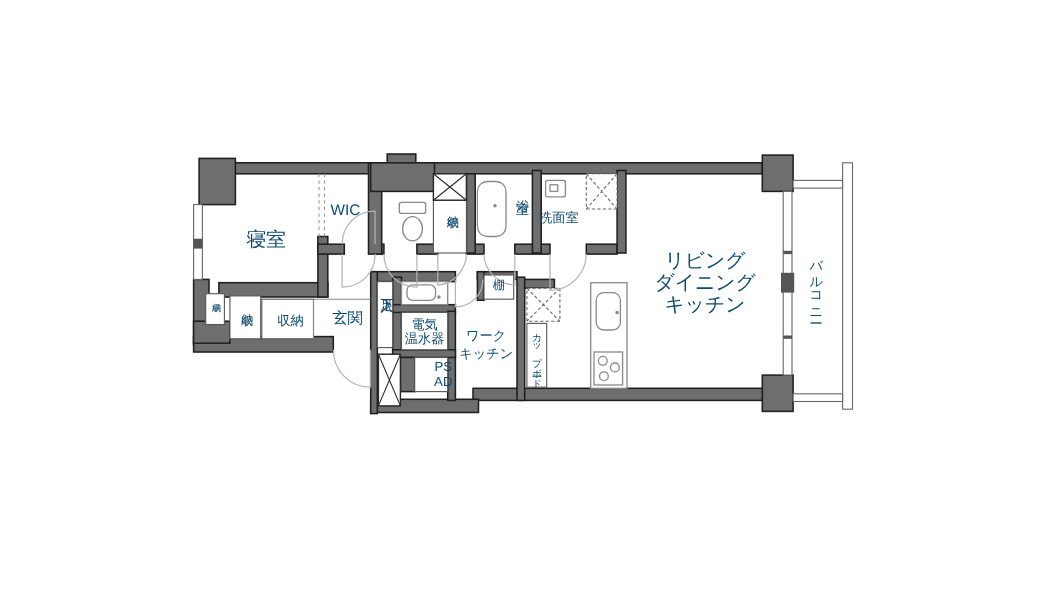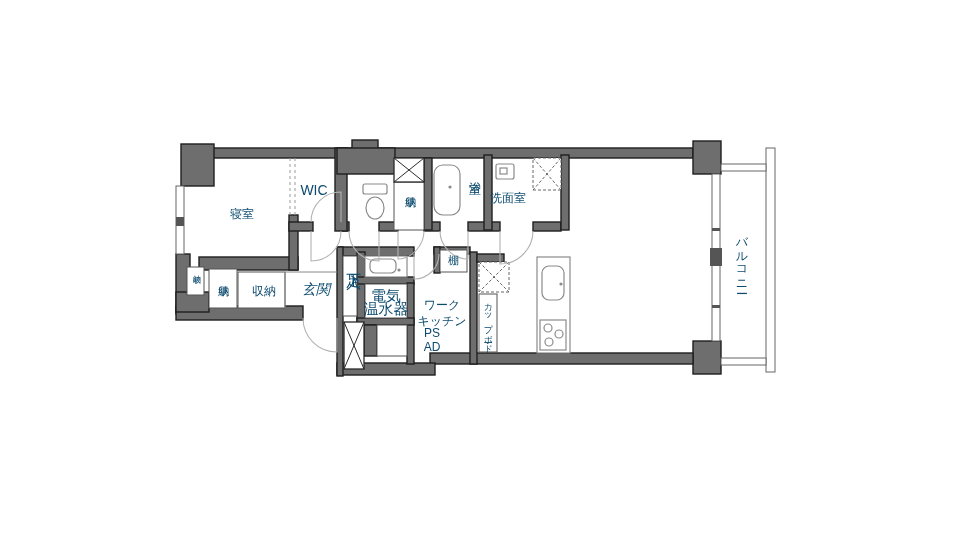--- a/index.html
+++ b/index.html
@@ -18,22 +18,22 @@
   .dash2{fill:none;stroke:#999999;stroke-width:1;stroke-dasharray:3 3;}
   .xsolid{fill:#ffffff;stroke:#2a2a2a;stroke-width:1.3;}
   .xline{fill:none;stroke:#2a2a2a;stroke-width:1;}
   .win{fill:#ffffff;stroke:#666666;stroke-width:1;}
   .blk{fill:#555555;stroke:none;}
   .thinl{fill:none;stroke:#888888;stroke-width:1;}
   
   .lab{position:absolute;color:#0c4a6e;white-space:nowrap;line-height:1.25;}
   .c{text-align:center;}
   .v{writing-mode:vertical-rl;text-orientation:upright;letter-spacing:1px;}
-  .f15{font-size:12px;} .f14{font-size:14px;} .f12{font-size:12px;}
-  .f11{font-size:11px;} .f10{font-size:15px;} .f9{font-size:9px;} .f8{font-size:8px;}
+  .f15{font-size:18px;} .f14{font-size:14px;} .f12{font-size:12px;}
+  .f11{font-size:11px;} .f10{font-size:12px;} .f9{font-size:9px;} .f8{font-size:8px;}
 </style>
 </head>
 <body>
 
 <div class="stage">
 
   <svg width="960" height="540" viewBox="0 0 960 540">
 
     <g>
       <rect class="wall" x="190" y="148" width="503" height="10"></rect>
@@ -160,35 +160,40 @@
       <path d="M 414 254 L 414 279 C 428 279 439 268 439 254"></path>
     </g>
   </svg>
 
   <div class="lab c f15" style="left:214px;top:207px;width:56px;">寝室</div>
   <div class="lab c f14" style="left:292px;top:182px;width:44px;">WIC</div>
   <div class="lab v f11" style="left:403px;top:187px;">収納</div>
   <div class="lab v f12" style="left:467px;top:172px;">浴室</div>
   <div class="lab c f12" style="left:478px;top:191px;width:60px;">洗面室</div>
 
+  <div class="lab c f15" style="left:580px;top:227px;width:122px;line-height:20px;">
+    <div>リビング</div>
+    <div>ダイニング</div>
+    <div>キッチン</div>
+  </div>
 
   <div class="lab v f12" style="left:734px;top:228px;">バルコニー</div>
 
-  <div class="lab c f14" style="left:294px;top:281px;width:44px;font-style:italic;">玄関</div>
+  <div class="lab c f14" style="left:294px;top:281px;width:44px;">玄関</div>
   <div class="lab c f12" style="left:242px;top:284px;width:44px;">収納</div>
   <div class="lab v f11" style="left:216px;top:276px;">収納</div>
   <div class="lab v f8" style="left:191px;top:269px;letter-spacing:0;">収納</div>
   <div class="lab v f10" style="left:344px;top:262px;letter-spacing:0;">下足入</div>
 
   <div class="lab c f10" style="left:362px;top:289px;width:48px;line-height:13px;">
     <div>電気</div>
     <div>温水器</div>
   </div>
 
-  <div class="lab c f12" style="left:378px;top:326px;width:50px;line-height:14px;margin-left:29px;">
+  <div class="lab c f12" style="left:378px;top:326px;width:50px;line-height:14px;">
     <div>PS</div>
     <div>AD</div>
   </div>
 
   <div class="lab c f12" style="left:404px;top:297px;width:76px;line-height:16px;">
     <div>ワーク</div>
     <div>キッチン</div>
   </div>
 
   <div class="lab c f11" style="left:441px;top:254px;width:25px;">棚</div>

